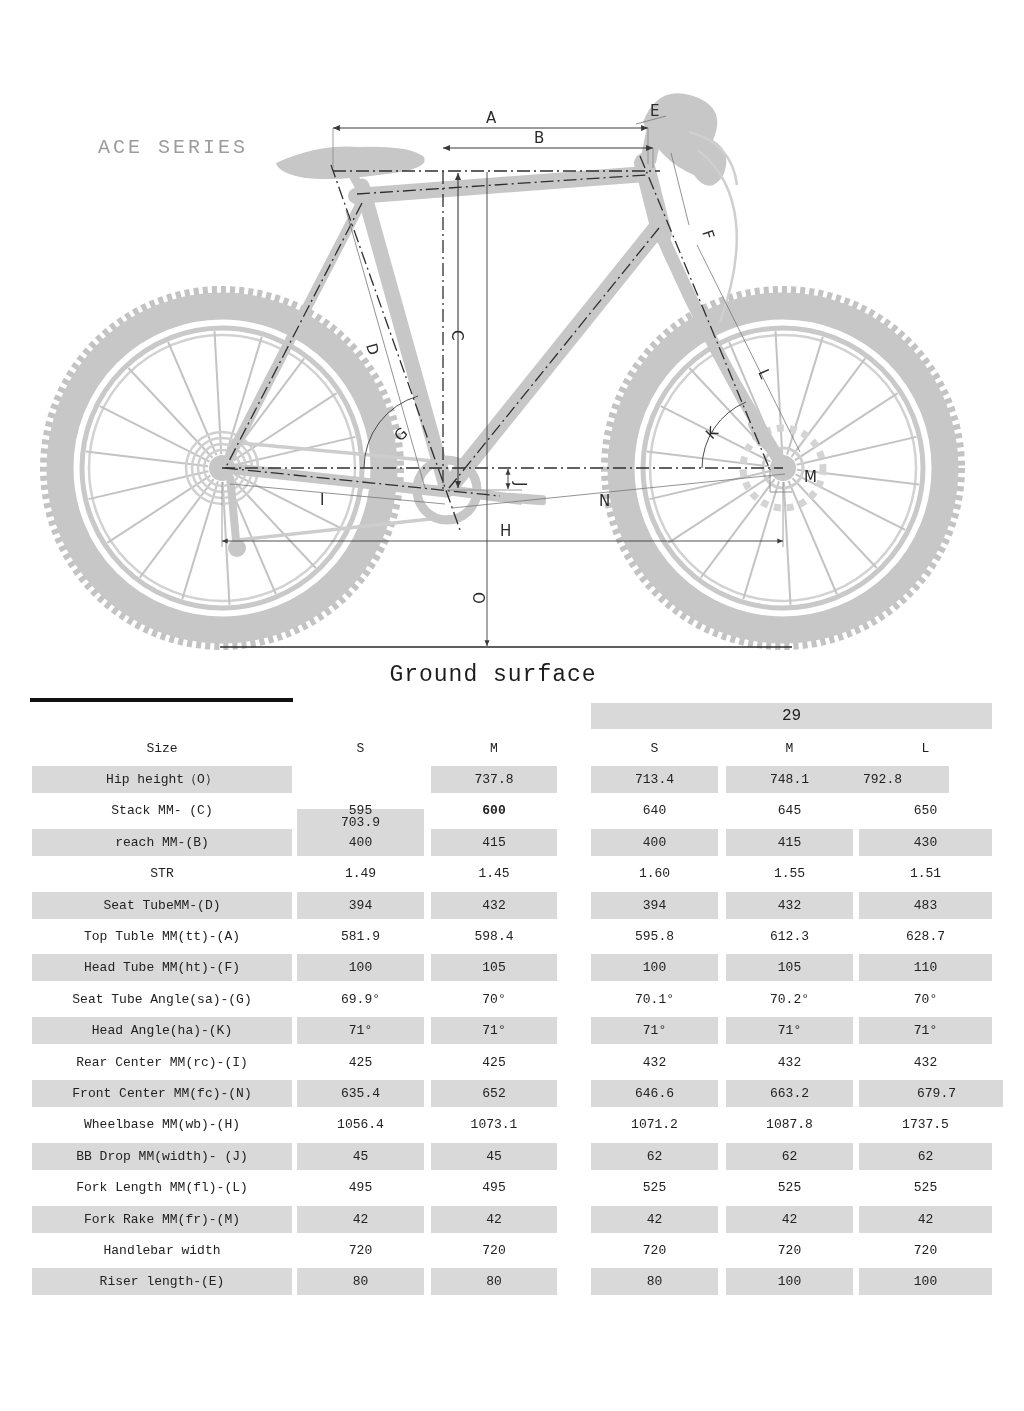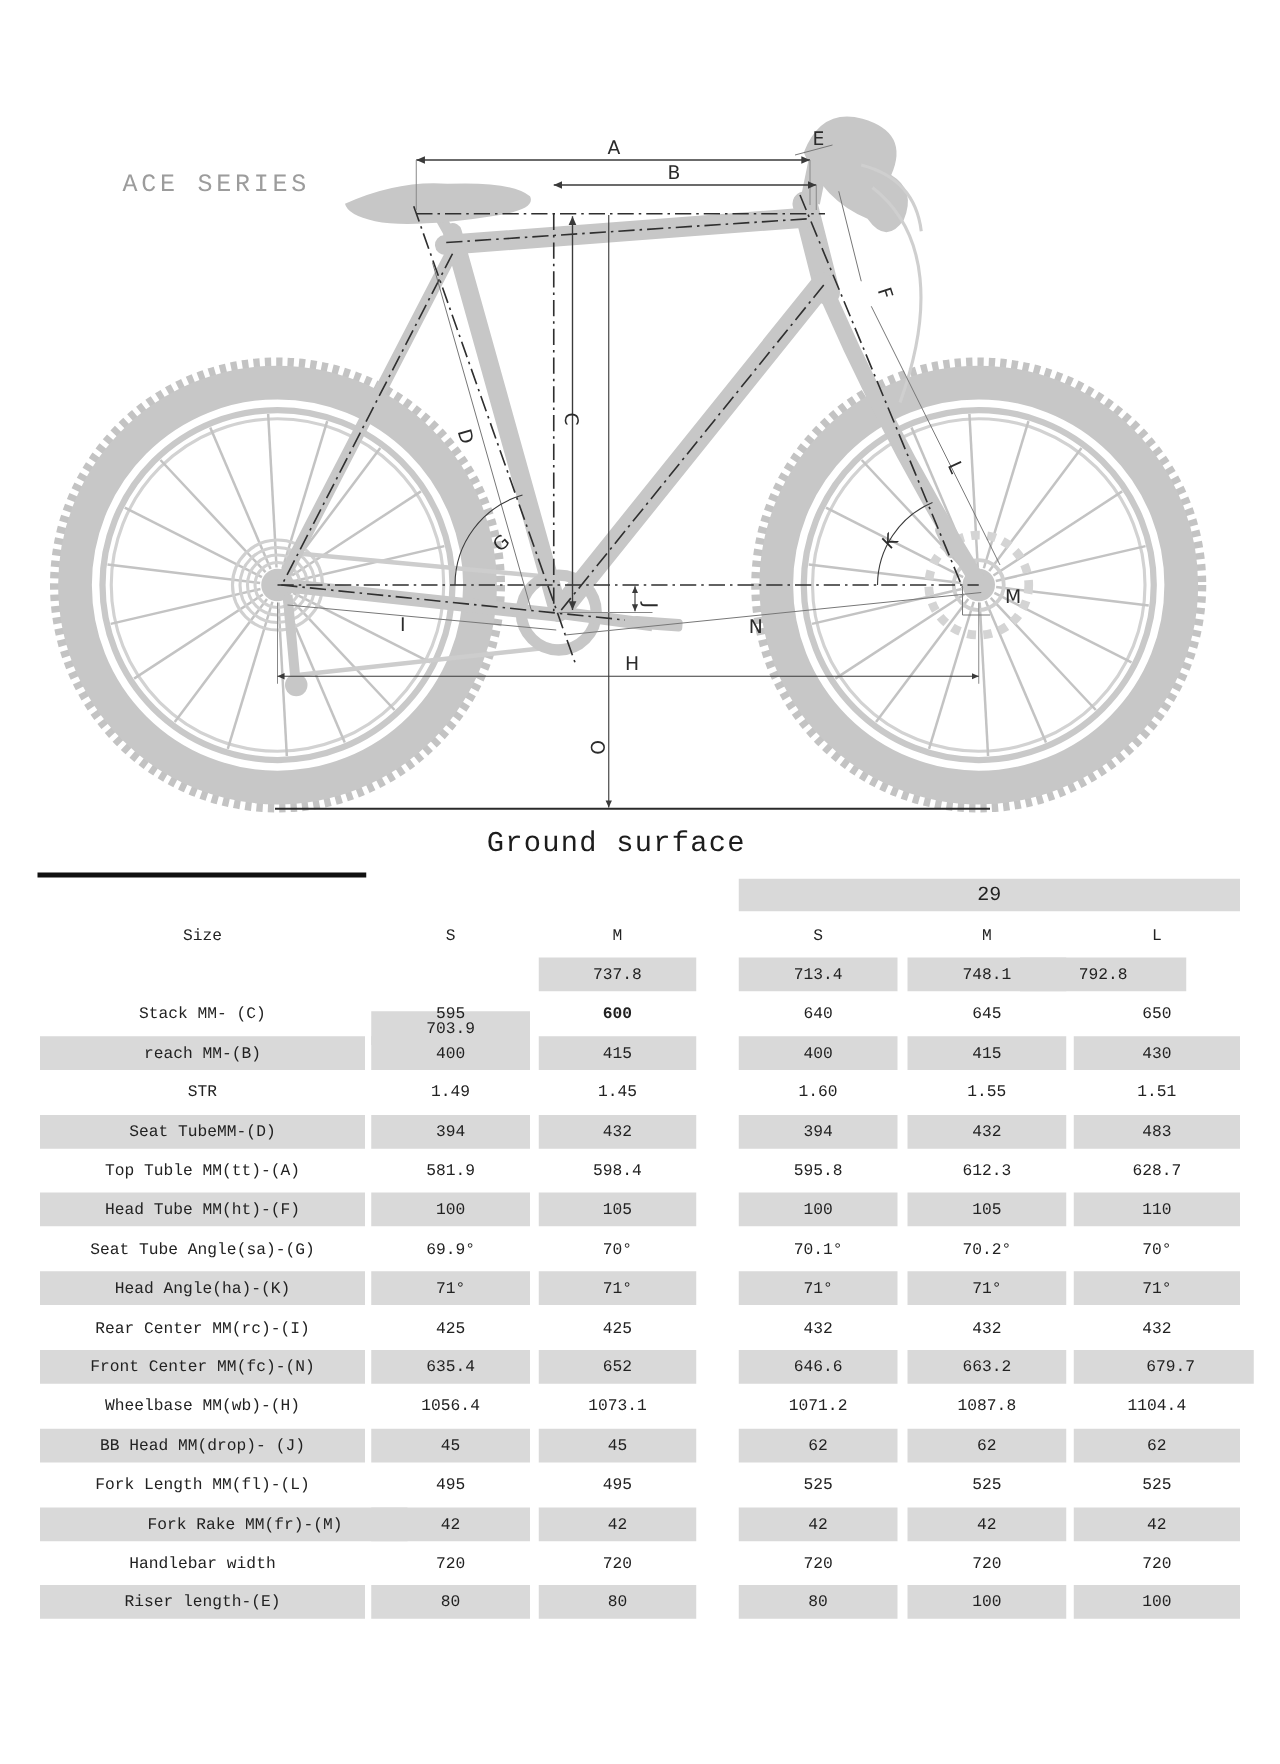--- a/index.html
+++ b/index.html
@@ -214,20 +214,21 @@
     <div class="cell" style="left:32px;width:260px;">Size</div>
     <div class="cell" style="left:297px;width:127px;">S</div>
     <div class="cell" style="left:431px;width:126px;">M</div>
     <div class="cell" style="left:591px;width:127px;">S</div>
     <div class="cell" style="left:726px;width:127px;">M</div>
     <div class="cell" style="left:859px;width:133px;">L</div>
   </div>
 
   <div id="rows">
       <div class="trow shade" style="top: 764px;">
+        <div class="cell" style="left: 32px; width: 260px;">Hip height（O）</div>
         <div class="cell" style="left: 297px; width: 127px; margin-top: 43px;">703.9</div>
         <div class="cell" style="left: 431px; width: 126px;">737.8</div>
         <div class="cell" style="left: 591px; width: 127px;">713.4</div>
         <div class="cell" style="left: 726px; width: 127px;">748.1</div>
         <div class="cell" style="left: 816px; width: 133px;">792.8</div>
       </div>
       <div class="trow" style="top: 795.4px;">
         <div class="cell" style="left: 32px; width: 260px;">Stack MM- (C)</div>
         <div class="cell" style="left: 297px; width: 127px;">595</div>
         <div class="cell" style="left: 431px; width: 126px; font-weight: bold;">600</div>
@@ -306,40 +307,40 @@
         <div class="cell" style="left: 591px; width: 127px;">646.6</div>
         <div class="cell" style="left: 726px; width: 127px;">663.2</div>
         <div class="cell" style="left: 859px; width: 133px; padding-left: 11px;">679.7</div>
       </div>
       <div class="trow" style="top: 1109.4px;">
         <div class="cell" style="left: 32px; width: 260px;">Wheelbase MM(wb)-(H)</div>
         <div class="cell" style="left: 297px; width: 127px;">1056.4</div>
         <div class="cell" style="left: 431px; width: 126px;">1073.1</div>
         <div class="cell" style="left: 591px; width: 127px;">1071.2</div>
         <div class="cell" style="left: 726px; width: 127px;">1087.8</div>
-        <div class="cell" style="left: 859px; width: 133px;">1104.4</div>
+        <div class="cell" style="left: 859px; width: 133px;">1737.5</div>
       </div>
       <div class="trow shade" style="top: 1140.8px;">
-        <div class="cell" style="left: 32px; width: 260px;">BB Head MM(drop)- (J)</div>
+        <div class="cell" style="left: 32px; width: 260px;">BB Drop MM(width)- (J)</div>
         <div class="cell" style="left: 297px; width: 127px;">45</div>
         <div class="cell" style="left: 431px; width: 126px;">45</div>
         <div class="cell" style="left: 591px; width: 127px;">62</div>
         <div class="cell" style="left: 726px; width: 127px;">62</div>
         <div class="cell" style="left: 859px; width: 133px;">62</div>
       </div>
       <div class="trow" style="top: 1172.2px;">
         <div class="cell" style="left: 32px; width: 260px;">Fork Length MM(fl)-(L)</div>
         <div class="cell" style="left: 297px; width: 127px;">495</div>
         <div class="cell" style="left: 431px; width: 126px;">495</div>
         <div class="cell" style="left: 591px; width: 127px;">525</div>
         <div class="cell" style="left: 726px; width: 127px;">525</div>
         <div class="cell" style="left: 859px; width: 133px;">525</div>
       </div>
       <div class="trow shade" style="top: 1203.6px;">
-        <div class="cell" style="left: 32px; width: 260px; padding-left: 34px;">Fork Rake MM(fr)-(M)</div>
+        <div class="cell" style="left: 32px; width: 260px;">Fork Rake MM(fr)-(M)</div>
         <div class="cell" style="left: 297px; width: 127px;">42</div>
         <div class="cell" style="left: 431px; width: 126px;">42</div>
         <div class="cell" style="left: 591px; width: 127px;">42</div>
         <div class="cell" style="left: 726px; width: 127px;">42</div>
         <div class="cell" style="left: 859px; width: 133px;">42</div>
       </div>
       <div class="trow" style="top: 1235px;">
         <div class="cell" style="left: 32px; width: 260px;">Handlebar width</div>
         <div class="cell" style="left: 297px; width: 127px;">720</div>
         <div class="cell" style="left: 431px; width: 126px;">720</div>

